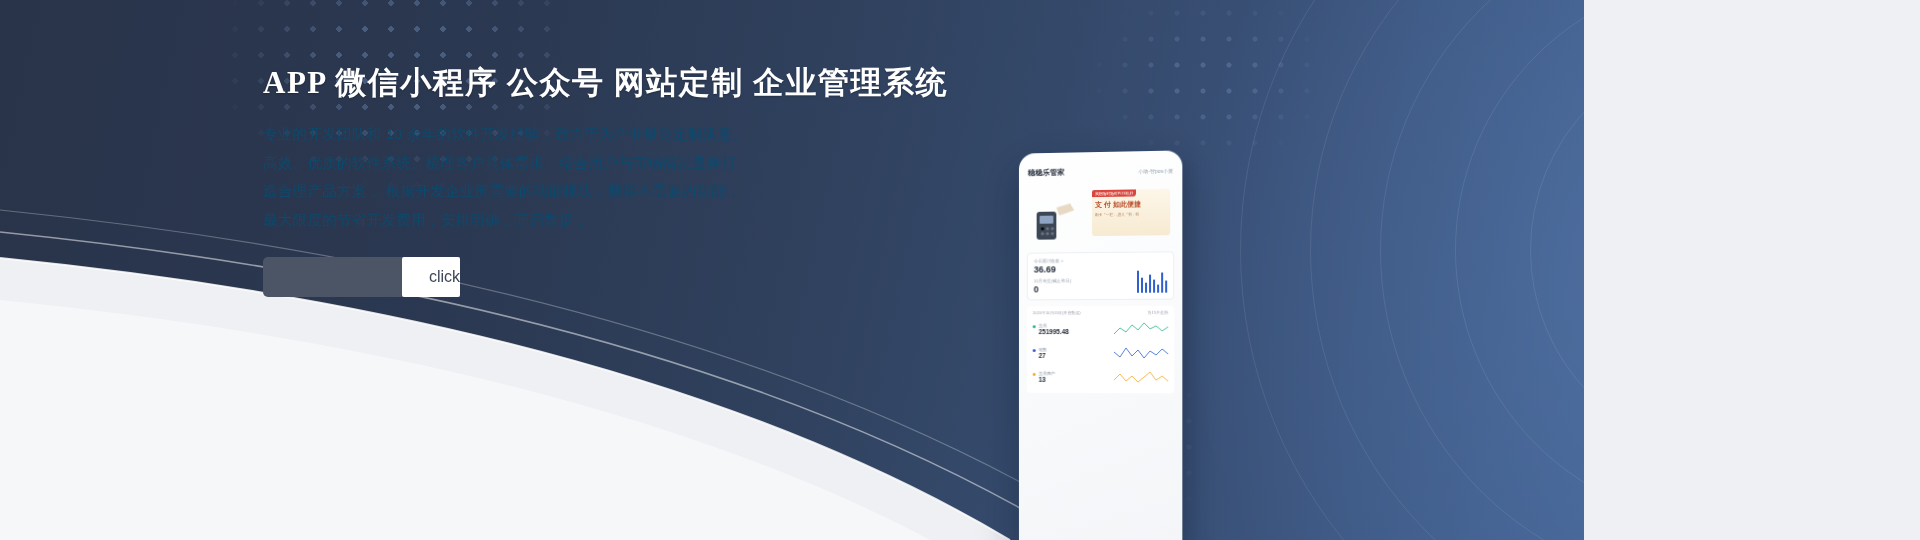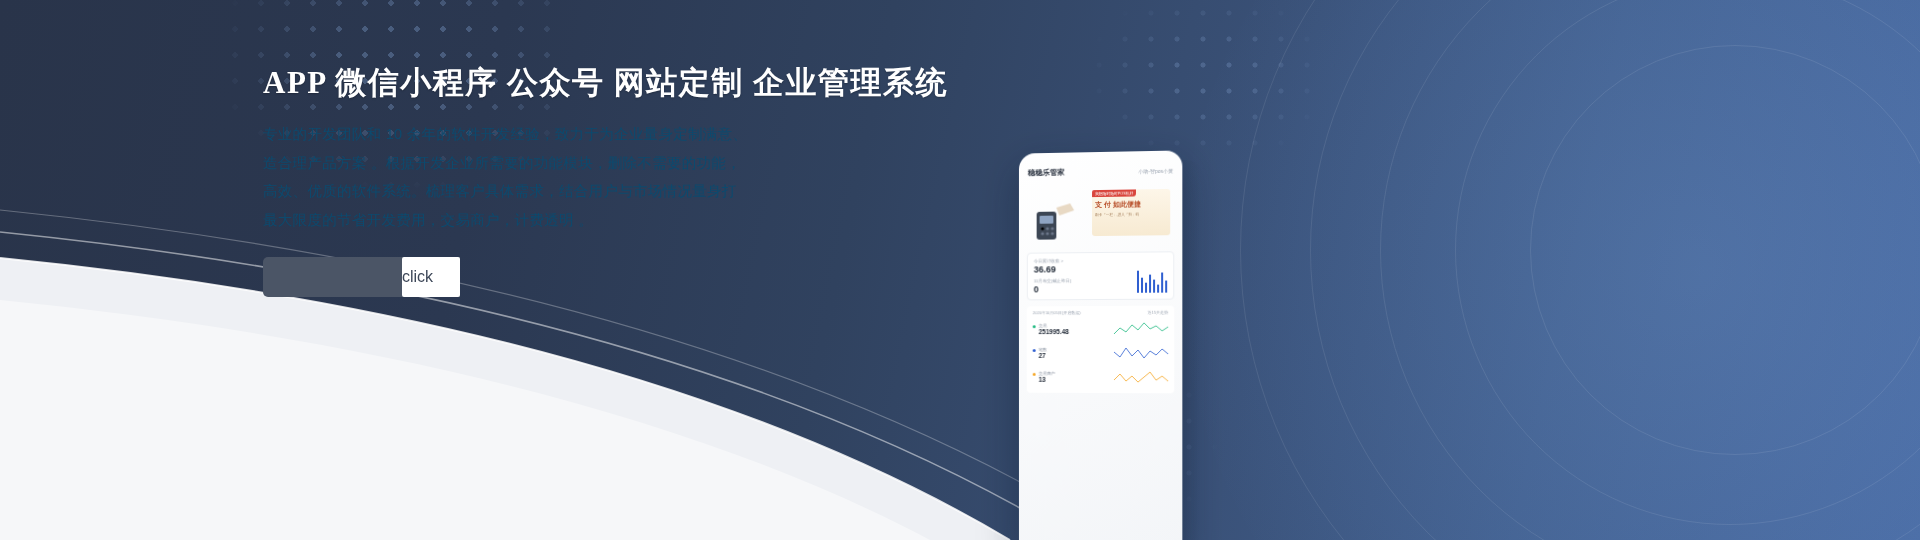--- a/index.html
+++ b/index.html
@@ -7,21 +7,21 @@
   body {
     font-family: "Liberation Sans", sans-serif;
     background: #eef0f4;
     position: relative;
   }
 
   
   .hero {
     position: absolute;
     inset: 0;
-    width: 1920px;
+    width: 1584px;
     height: 540px;
     overflow: hidden;
     background: #263category;
   }
   .hero-base {
     position: absolute;
     left: 0; top: 0; width: 1920px; height: 540px;
     background:
       linear-gradient(102deg,
         #29344a 0%,
@@ -135,21 +135,21 @@
     left: 139px; top: 0;
     width: 58px; height: 40px;
     background: #ffffff;
     border: none;
     border-radius: 2px;
     color: #3d4758;
     font-size: 16px;
     font-family: "Liberation Sans", sans-serif;
     cursor: pointer;
     line-height: 40px;
-    text-align: left;
+    text-align: right;
     padding: 0;
   }
 
   
   .phone {
     position: absolute;
     left: 1018px; top: 152px;
     width: 164px; height: 400px;
     background: linear-gradient(160deg,#ffffff 0%, #f3f5f8 100%);
     border-radius: 16px 16px 0 0;
@@ -280,23 +280,23 @@
     <path d="M0,258 C420,300 760,392 1010,540" fill="none" stroke="#ffffff" stroke-width="2" opacity=".85"></path>
     <path d="M0,232 C450,278 810,378 1075,540" fill="none" stroke="#ffffff" stroke-width="1.6" opacity=".5"></path>
     <path d="M0,210 C470,258 845,366 1120,540" fill="none" stroke="#ffffff" stroke-width="1.2" opacity=".28"></path>
   </svg>
 
   <div class="content">
     <div class="title">APP  微信小程序  公众号  网站定制 企业管理系统</div>
 
     <div class="para">
       <p>专业的开发团队和  10  余年的软件开发经验，致力于为企业量身定制满意、</p>
+      <p>高效、优质的软件系统。梳理客户具体需求，结合用户与市场情况量身打</p>
       <p>造合理产品方案 。根据开发企业所需要的功能模块，删除不需要的功能，</p>
-      <p>高效、优质的软件系统。梳理客户具体需求，结合用户与市场情况量身打</p>
-      <p>最大限度的节省开发费用，交易商户，计费透明 。</p>
+      <p>最大限度的节省开发费用，安排明确，开启数据 。</p>
     </div>
 
     <div class="cta">
       <input class="cta-input" type="text" placeholder="" style="">
       <button class="cta-btn">click</button>
     </div>
   </div>
 
   <div class="phone-shadow"></div>
   <div class="phone">

